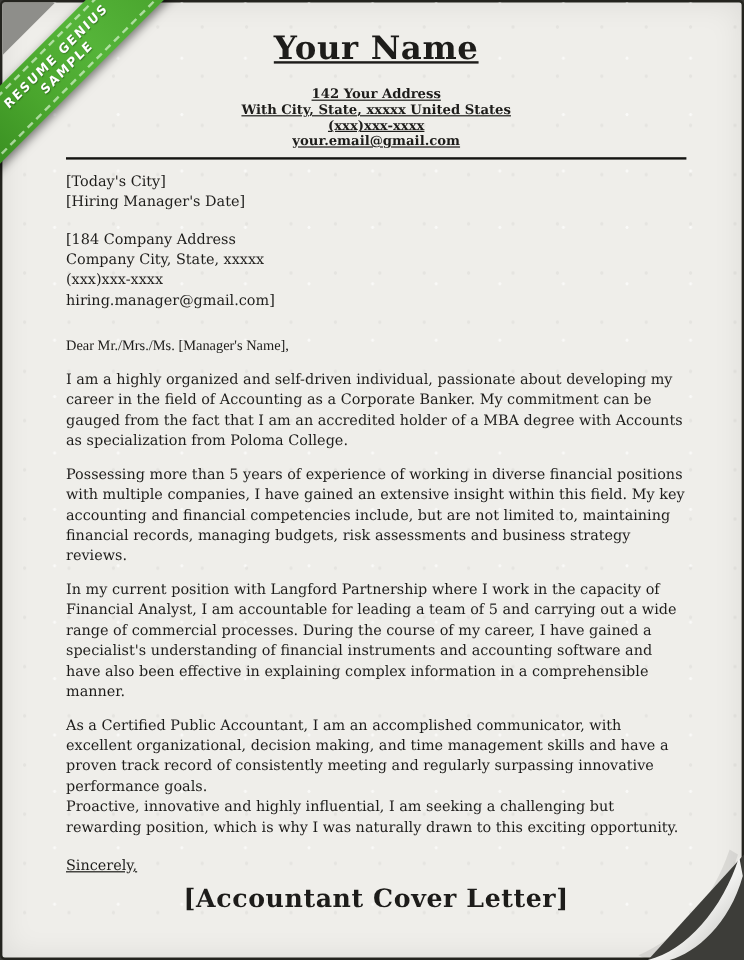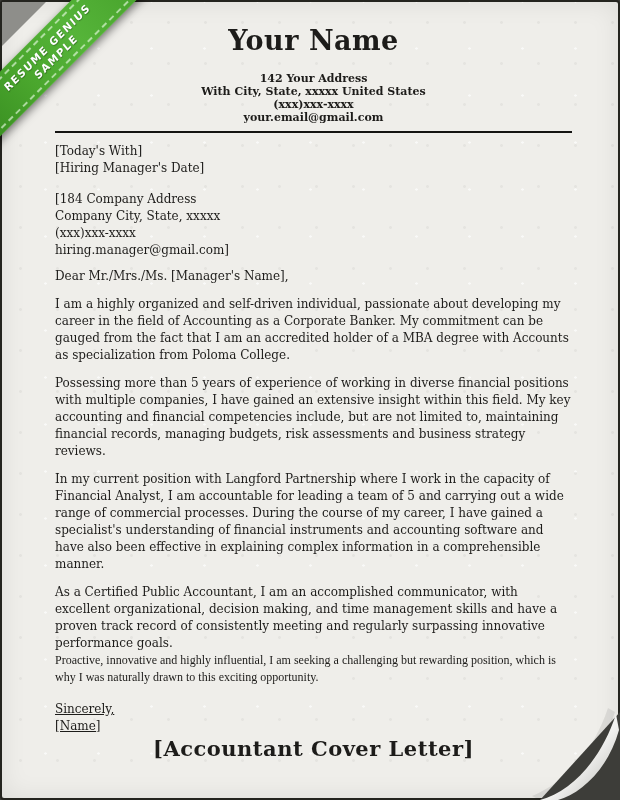--- a/index.html
+++ b/index.html
@@ -33,39 +33,39 @@
     background-position: 0 0, 17px 23px;
     pointer-events: none;
   }
   .content {
     position: absolute; inset: 0;
     padding: 26px 48px 38px 55px;
     display: flex; flex-direction: column;
     color: #1d1c1a;
     z-index: 2;
   }
-  .sender { text-align: center; }
+  .sender { text-align: center; text-decoration: underline; }
   .sender-name {
     font-size: 27px; font-weight: bold;
     line-height: 30px; letter-spacing: 0.5px;
   }
   .sender-lines {
     font-size: 11px; font-weight: bold;
     line-height: 13px; margin-top: 16px;
   }
   .divider {
     border-bottom: 2px solid #141412;
     margin-top: 7px;
   }
   .block { font-size: 12px; line-height: 17px; }
   .recipient-top { margin-top: 10px; }
   .recipient-co  { margin-top: 14px; }
-  .salutation    { margin-top: 9px; }
+  .salutation    { margin-top: 21px; font-family: Liberation Serif, serif; }
   .para          { margin: 11px 0 0 0; }
-  .para.tight    { margin-top: 0; font-family: Liberation Serif, serif; }
+  .para.tight    { margin-top: 0; }
   .closing       { margin-top: 15px; text-decoration: underline; }
   .footer-title {
     margin-top: auto;
     text-align: center;
     font-size: 21px; font-weight: bold;
     letter-spacing: 0.5px;
     line-height: 26px;
   }
   
   .corner-backing {
@@ -129,42 +129,41 @@
       <div class="sender-lines">
         <div>142 Your Address</div>
         <div>With City, State, xxxxx United States</div>
         <div>(xxx)xxx-xxxx</div>
         <div>your.email@gmail.com</div>
       </div>
       <div class="divider"></div>
     </div>
 
     <div class="block recipient-top">
-      <div>[Today's With]</div>
+      <div>[Today's City]</div>
       <div>[Hiring Manager's Date]</div>
     </div>
 
     <div class="block recipient-co">
       <div>[184 Company Address</div>
       <div>Company City, State, xxxxx</div>
       <div>(xxx)xxx-xxxx</div>
       <div>hiring.manager@gmail.com]</div>
     </div>
 
     <div class="block salutation">Dear Mr./Mrs./Ms. [Manager's Name],</div>
 
     <p class="block para">I am a highly organized and self-driven individual, passionate about developing my career in the field of Accounting as a Corporate Banker. My commitment can be gauged from the fact that I am an accredited holder of a MBA degree with Accounts as specialization from Poloma College.</p>
     <p class="block para">Possessing more than 5 years of experience of working in diverse financial positions with multiple companies, I have gained an extensive insight within this field. My key accounting and financial competencies include, but are not limited to, maintaining financial records, managing budgets, risk assessments and business strategy reviews.</p>
     <p class="block para">In my current position with Langford Partnership where I work in the capacity of Financial Analyst, I am accountable for leading a team of 5 and carrying out a wide range of commercial processes. During the course of my career, I have gained a specialist's understanding of financial instruments and accounting software and have also been effective in explaining complex information in a comprehensible manner.</p>
     <p class="block para">As a Certified Public Accountant, I am an accomplished communicator, with excellent organizational, decision making, and time management skills and have a proven track record of consistently meeting and regularly surpassing innovative performance goals.</p>
     <p class="block para tight">Proactive, innovative and highly influential, I am seeking a challenging but rewarding position, which is why I was naturally drawn to this exciting opportunity.</p>
 
     <div class="block closing">
       <div>Sincerely,</div>
-      <div>[Name]</div>
     </div>
 
     <div class="footer-title">[Accountant Cover Letter]</div>
   </div>
 
   <svg class="curl" width="100" height="130" viewBox="0 0 100 130" aria-hidden="true">
     <defs>
       <linearGradient id="curlGrad" x1="0" y1="0" x2="1" y2="1">
         <stop offset="0" stop-color="#ffffff"></stop>
         <stop offset="0.55" stop-color="#f1f1ef"></stop>

